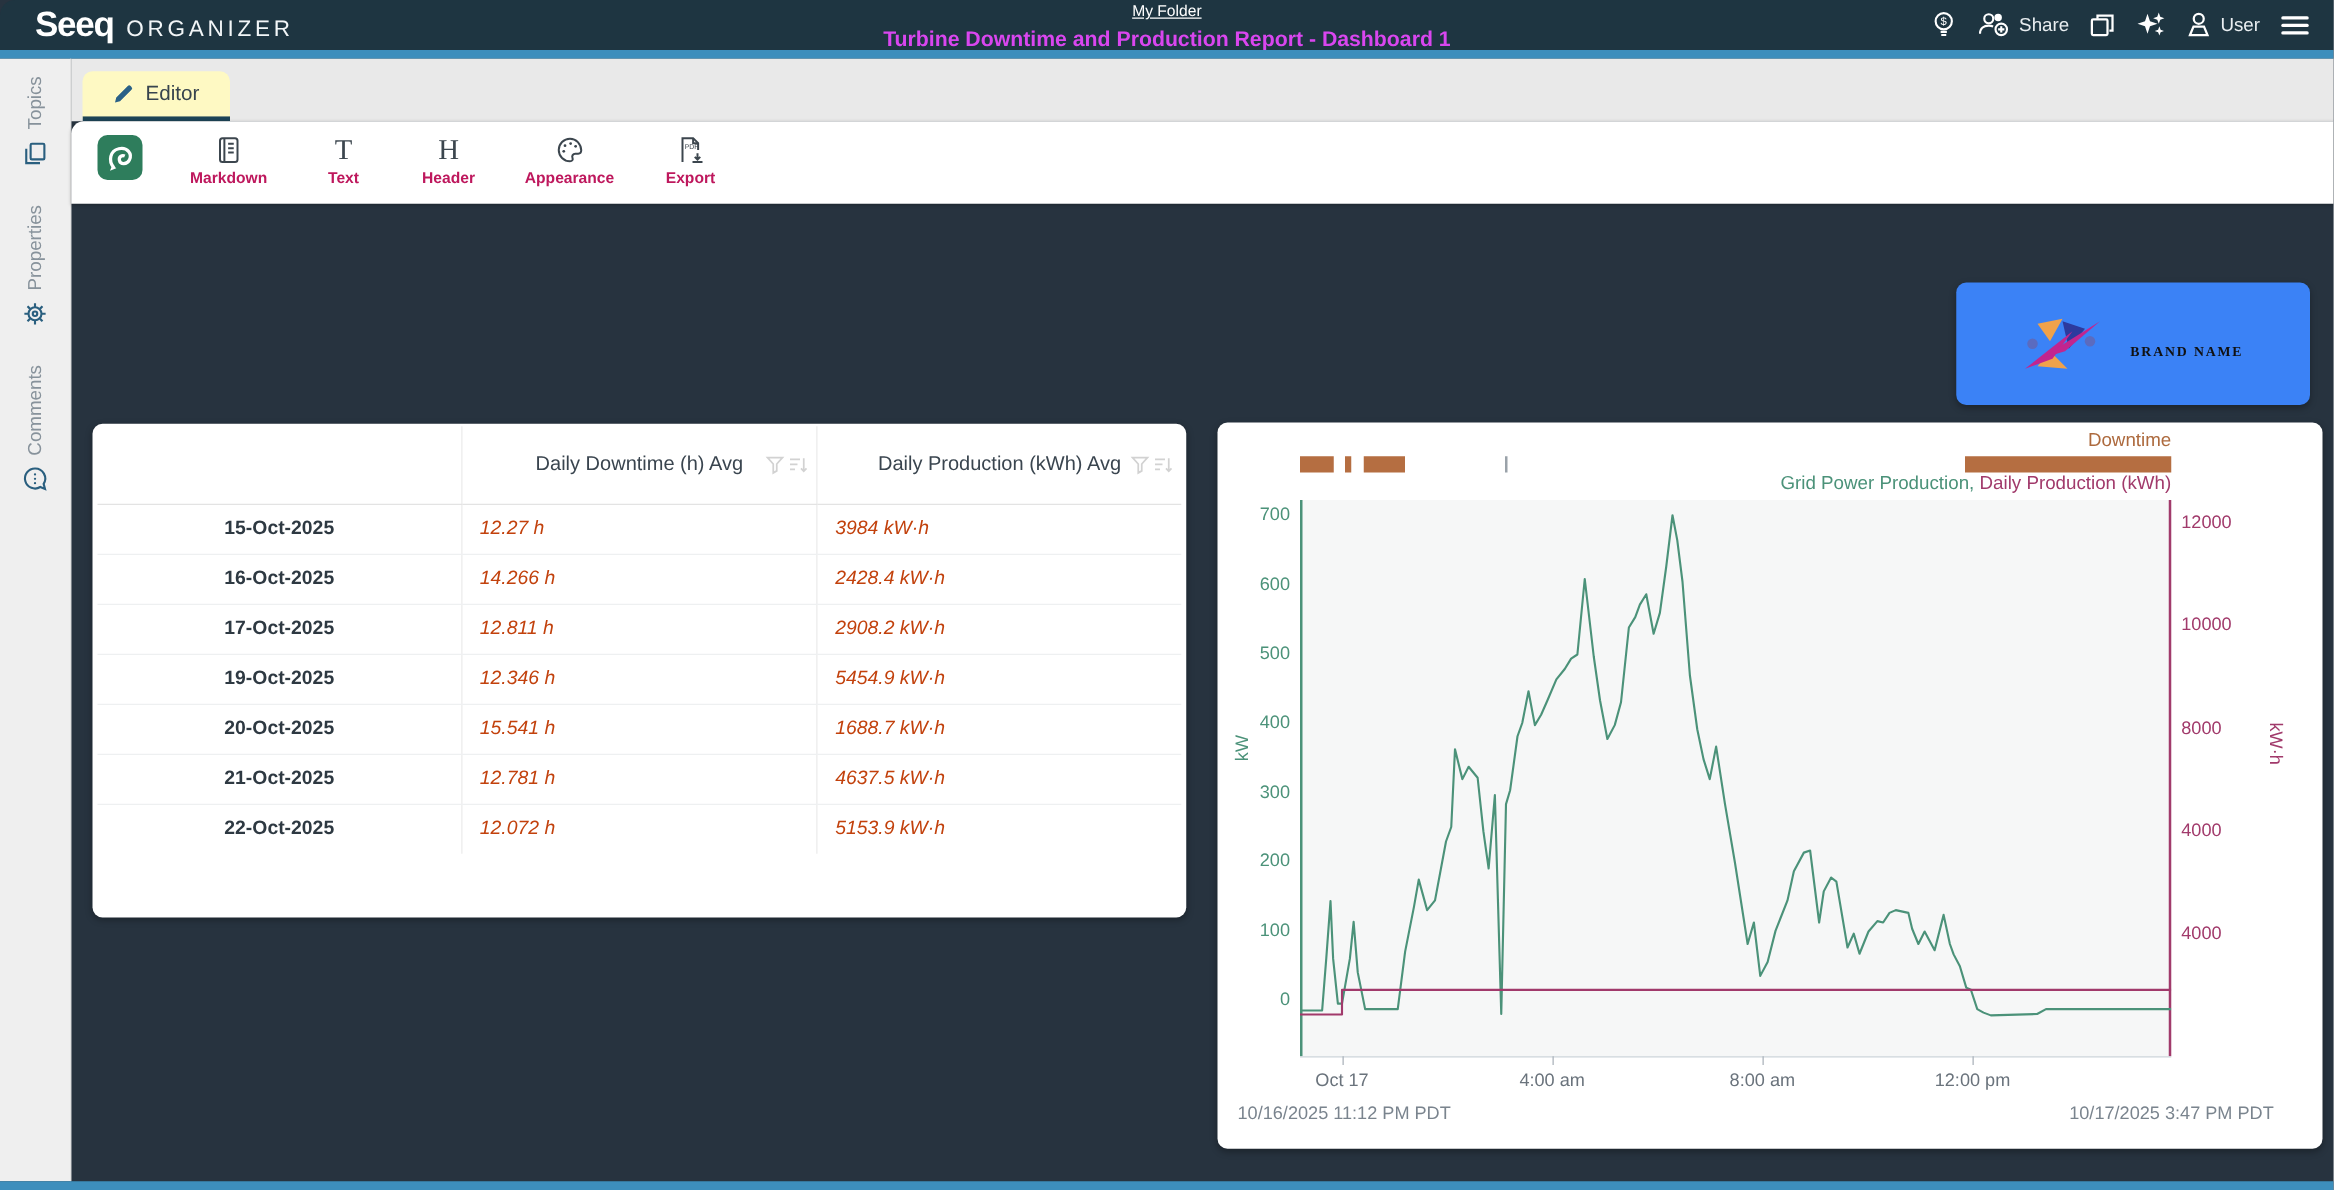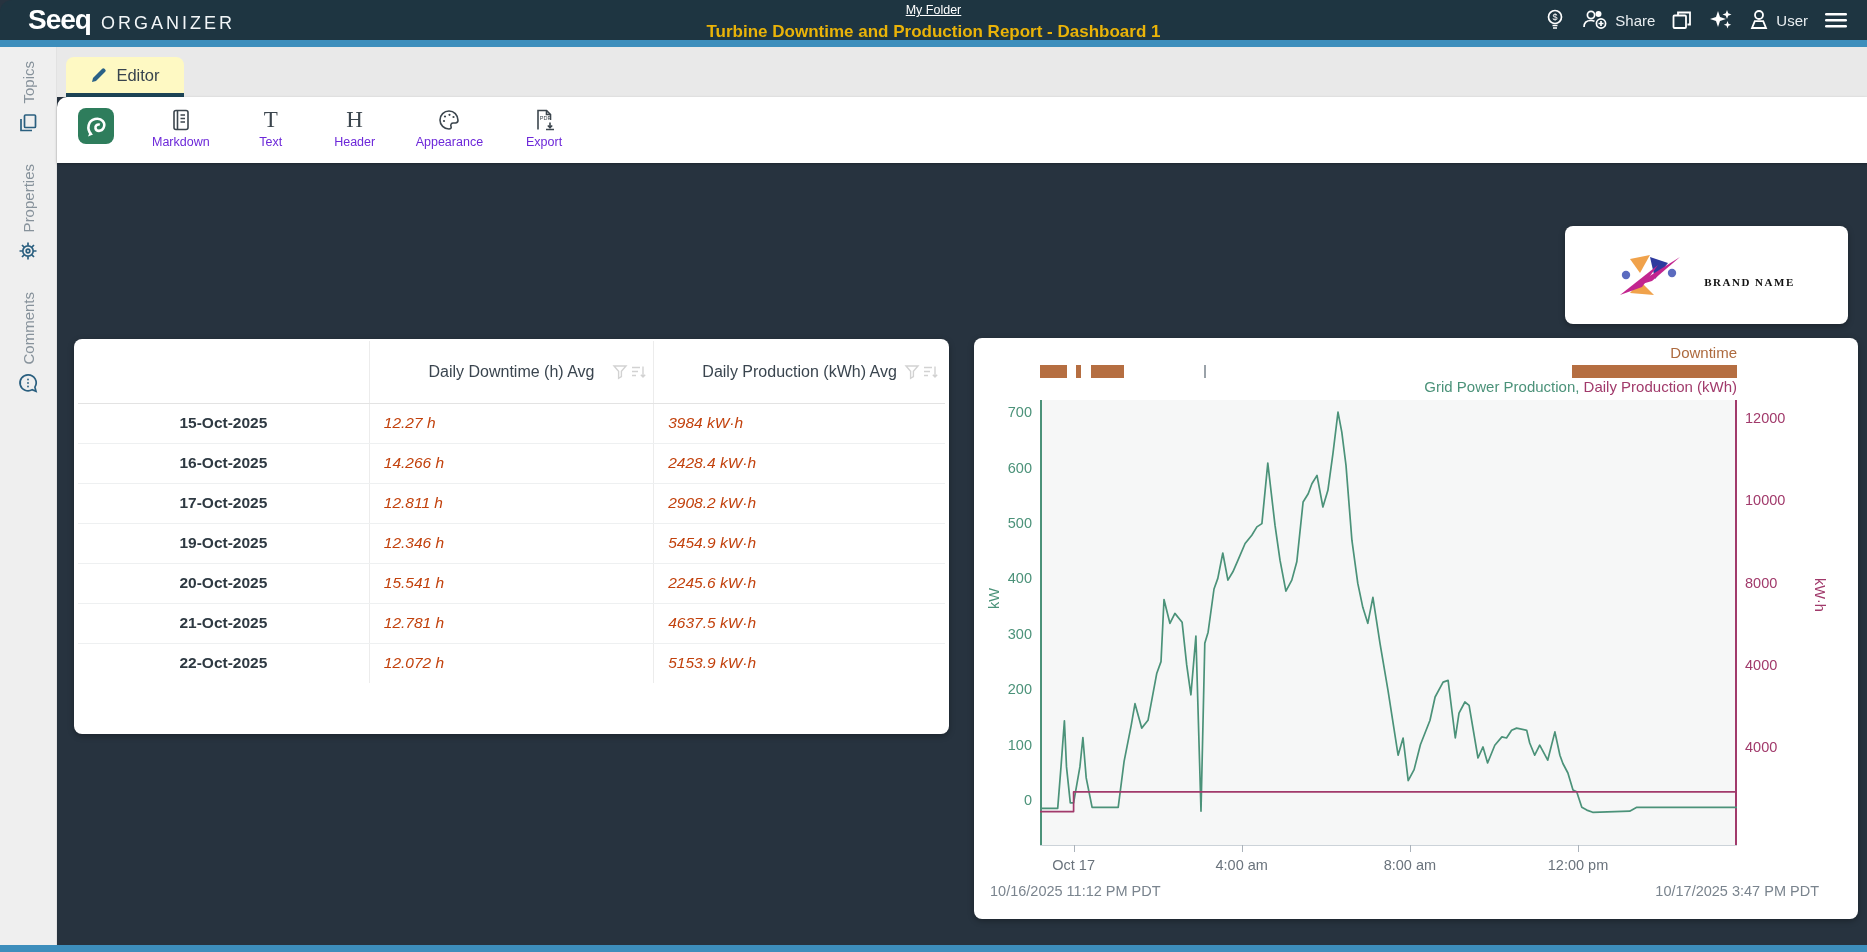--- a/index.html
+++ b/index.html
@@ -9,21 +9,21 @@
 
   
   .navbar { position:absolute; left:0; top:0; width:1867px; height:40px; background:#1e3541;
             border-top-left-radius:12px; }
   .nav-logo { position:absolute; left:28px; top:4px; display:flex; align-items:baseline; gap:10px; }
   .logo-seeq { color:#ffffff; font-size:28px; font-weight:bold; letter-spacing:-1px; }
   .logo-organizer { color:#f2f6f8; font-size:18px; letter-spacing:3px; }
   .nav-center { position:absolute; left:0; top:0; width:100%; text-align:center; }
   .nav-breadcrumb { display:inline-block; margin-top:1px; color:#ffffff; font-size:12.5px;
                     text-decoration:underline; cursor:pointer; }
-  .nav-title { margin-top:4px; color:#eab308; font-size:17px; font-weight:bold; }
+  .nav-title { margin-top:4px; color:#d946ef; font-size:17px; font-weight:bold; }
   .nav-right { position:absolute; right:18px; top:0; height:40px; display:flex; align-items:center; gap:15px; }
   .nav-right svg { display:block; }
   .nav-label { color:#e9eef1; font-size:15px; }
   .nav-icon { cursor:pointer; display:flex; align-items:center; gap:6px; }
 
   .accent-top { position:absolute; left:0; top:40px; width:1867px; height:7px; background:#3d8ebc; }
   .accent-bottom { position:absolute; left:0; top:945px; width:1867px; height:7px; background:#3d8ebc; }
 
   
   .sidebar { position:absolute; left:0; top:47px; width:57px; height:898px; background:#efefef;
@@ -40,28 +40,28 @@
                 display:flex; align-items:center; justify-content:center; gap:8px; cursor:pointer; }
   .editor-tab span { color:#38444e; font-size:16.5px; }
   .toolbar { position:absolute; left:57px; top:97px; width:1810px; height:66px; background:#ffffff;
              border-radius:10px 0 0 0; box-shadow:0 1px 3px rgba(0,0,0,.25);
              display:flex; align-items:flex-start; padding:11px 0 0 21px; gap:38px; }
   .tool-primary { width:36px; height:36px; border-radius:8px; background:#2e7d5c; display:flex;
                   align-items:center; justify-content:center; cursor:pointer; flex:0 0 auto; }
   .tool-item { display:flex; flex-direction:column; align-items:center; gap:3px; cursor:pointer; min-width:46px; }
   .tool-item svg, .tool-item .glyph { height:24px; display:flex; align-items:center; justify-content:center; }
   .glyph { font-family:"Liberation Serif","DejaVu Serif",serif; font-size:23px; color:#3c464e; }
-  .tool-label { font-size:12.5px; color:#6d28d9; }
+  .tool-label { font-size:12.5px; color:#be185d;font-weight:bold; }
 
   
   .header-widget { position:absolute; left:72px; top:226px; width:1476px; height:93px; background:#4e7b8b;
                    border-radius:8px; box-shadow:0 2px 6px rgba(0,0,0,.3); display:flex; align-items:center; }
   .header-widget h1 { color:#fbfdfd; font-size:38px; font-weight:normal; padding-left:26px; }
 
-  .brand-box { position:absolute; left:1565px; top:226px; width:283px; height:98px; background:#ffffff;
+  .brand-box { position:absolute; left:1565px; top:226px; width:283px; height:98px; background:#3b82f6;
                border-radius:8px; box-shadow:0 2px 6px rgba(0,0,0,.3);
                display:flex; align-items:center; justify-content:center; gap:20px; }
   .brand-name { font-family:"Liberation Serif","DejaVu Serif",serif; font-weight:bold; font-size:11px;
                 letter-spacing:1.5px; color:#111111; margin-top:14px; }
 
   
   .table-card { position:absolute; left:74px; top:339px; width:875px; height:395px; background:#ffffff;
                 border-radius:8px; box-shadow:0 2px 6px rgba(0,0,0,.3); padding:2px 4px; }
   table { width:100%; border-collapse:collapse; table-layout:fixed; }
   th { height:62px; font-size:16px; font-weight:normal; color:#3a454f; text-align:center;
@@ -301,21 +301,21 @@
             <td class="val">2908.2 kW·h</td>
           </tr>
           <tr>
             <td class="date">19-Oct-2025</td>
             <td class="val">12.346 h</td>
             <td class="val">5454.9 kW·h</td>
           </tr>
           <tr>
             <td class="date">20-Oct-2025</td>
             <td class="val">15.541 h</td>
-            <td class="val">2245.6 kW·h</td>
+            <td class="val">1688.7 kW·h</td>
           </tr>
           <tr>
             <td class="date">21-Oct-2025</td>
             <td class="val">12.781 h</td>
             <td class="val">4637.5 kW·h</td>
           </tr>
           <tr>
             <td class="date">22-Oct-2025</td>
             <td class="val">12.072 h</td>
             <td class="val">5153.9 kW·h</td>

